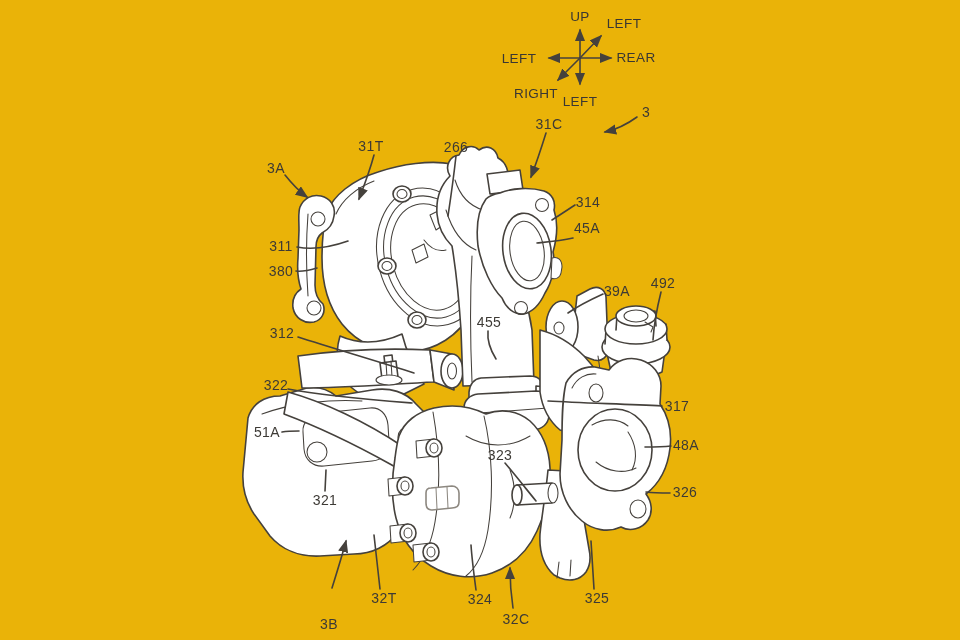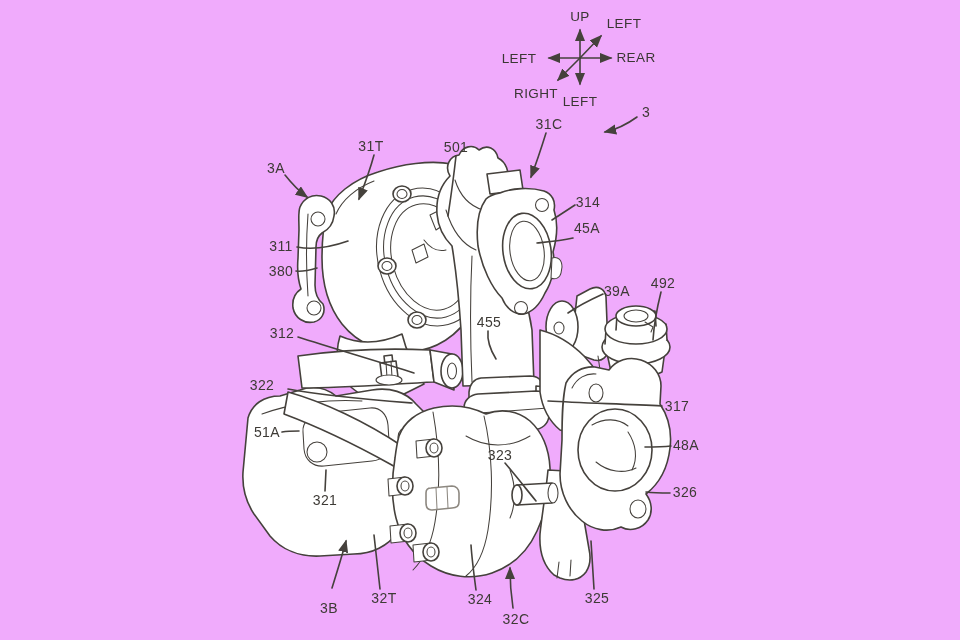--- a/index.html
+++ b/index.html
@@ -1,16 +1,16 @@
 <!DOCTYPE html>
 <html><head>
 <meta charset="utf-8">
 <style>
   html,body{margin:0;padding:0;background:#fff;}
-  #stage{position:relative;width:960px;height:640px;background:#f0abfc;overflow:hidden;
+  #stage{position:relative;width:960px;height:640px;background:#eab308;overflow:hidden;
          font-family:"Liberation Sans",sans-serif;}
   #art{position:absolute;left:0;top:0;}
   .ref{position:absolute;transform:translate(-50%,-50%);font-size:14px;color:#3d3a35;
        letter-spacing:.4px;white-space:nowrap;user-select:none;}
   .cmp{font-size:13.5px;color:#3a3733;}
   svg path,svg ellipse,svg circle,svg line,svg polygon{fill:none;stroke:#45413c;
        stroke-width:1.6;stroke-linecap:round;stroke-linejoin:round;}
   .fw{fill:#ffffff;}
   .thin{stroke-width:1.05;}
   .lead{stroke-width:1.05;fill:none;}
@@ -255,36 +255,36 @@
 <div class="ref cmp" style="left:580px;top:16px">UP</div>
 <div class="ref cmp" style="left:624px;top:23px">LEFT</div>
 <div class="ref cmp" style="left:519px;top:58px">LEFT</div>
 <div class="ref cmp" style="left:636px;top:57px">REAR</div>
 <div class="ref cmp" style="left:536px;top:93px">RIGHT</div>
 <div class="ref cmp" style="left:580px;top:101px">LEFT</div>
 
 <div class="ref" style="left:646px;top:112px">3</div>
 <div class="ref" style="left:549px;top:124px">31C</div>
 <div class="ref" style="left:371px;top:146px">31T</div>
-<div class="ref" style="left:456px;top:147px">501</div>
+<div class="ref" style="left:456px;top:147px">266</div>
 <div class="ref" style="left:276px;top:168px">3A</div>
 <div class="ref" style="left:588px;top:202px">314</div>
 <div class="ref" style="left:587px;top:228px">45A</div>
 <div class="ref" style="left:281px;top:246px">311</div>
 <div class="ref" style="left:281px;top:271px">380</div>
 <div class="ref" style="left:663px;top:283px">492</div>
 <div class="ref" style="left:617px;top:291px">39A</div>
 <div class="ref" style="left:489px;top:322px">455</div>
 <div class="ref" style="left:282px;top:333px">312</div>
-<div class="ref" style="left:262px;top:385px">322</div>
+<div class="ref" style="left:276px;top:385px">322</div>
 <div class="ref" style="left:677px;top:406px">317</div>
 <div class="ref" style="left:267px;top:432px">51A</div>
 <div class="ref" style="left:686px;top:445px">48A</div>
 <div class="ref" style="left:500px;top:455px">323</div>
 <div class="ref" style="left:685px;top:492px">326</div>
 <div class="ref" style="left:325px;top:500px">321</div>
-<div class="ref" style="left:329px;top:608px">3B</div>
+<div class="ref" style="left:329px;top:624px">3B</div>
 <div class="ref" style="left:384px;top:598px">32T</div>
 <div class="ref" style="left:480px;top:599px">324</div>
 <div class="ref" style="left:516px;top:619px">32C</div>
 <div class="ref" style="left:597px;top:598px">325</div>
 
 </div>
 
 </body></html>

